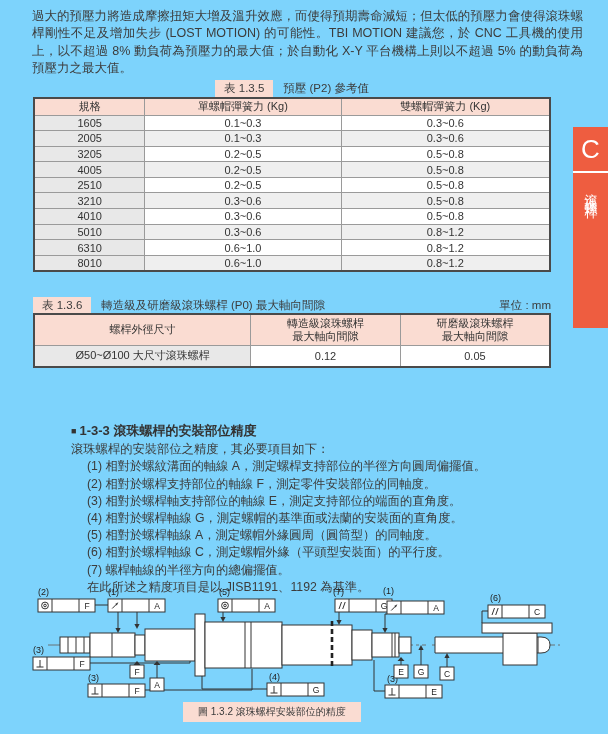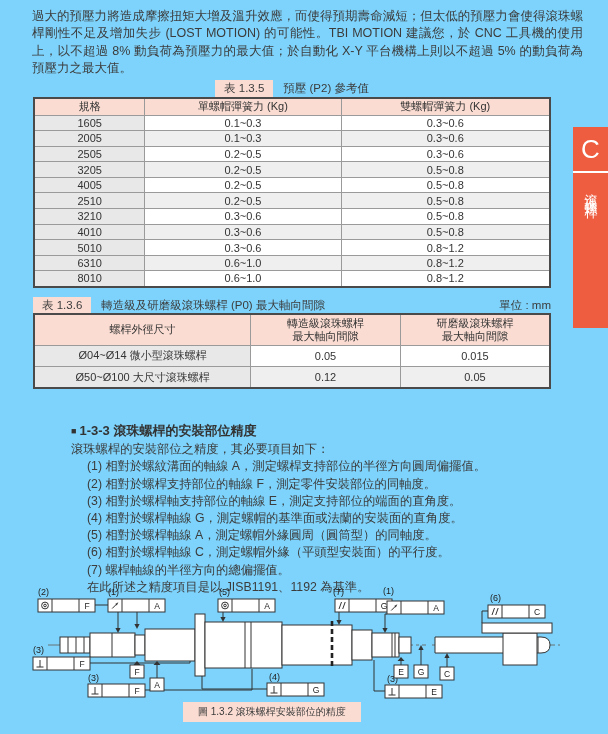--- a/index.html
+++ b/index.html
@@ -111,25 +111,20 @@
     </thead>
     <tbody>
         <tr>
           <td>1605</td>
           <td>0.1~0.3</td>
           <td>0.3~0.6</td>
         </tr>
         <tr>
           <td>2005</td>
           <td>0.1~0.3</td>
-          <td>0.3~0.6</td>
-        </tr>
-        <tr>
-          <td>2505</td>
-          <td>0.2~0.5</td>
           <td>0.3~0.6</td>
         </tr>
         <tr>
           <td>3205</td>
           <td>0.2~0.5</td>
           <td>0.5~0.8</td>
         </tr>
         <tr>
           <td>4005</td>
           <td>0.2~0.5</td>
@@ -184,25 +179,20 @@
       <tr>
         <th>螺桿外徑尺寸</th>
         <th>轉造級滾珠螺桿
 最大軸向間隙</th>
         <th>研磨級滾珠螺桿
 最大軸向間隙</th>
       </tr>
     </thead>
     <tbody>
         <tr>
-          <td>Ø04~Ø14 微小型滾珠螺桿</td>
-          <td>0.05</td>
-          <td>0.015</td>
-        </tr>
-        <tr>
           <td>Ø50~Ø100 大尺寸滾珠螺桿</td>
           <td>0.12</td>
           <td>0.05</td>
         </tr>
       </tbody>
   </table>
 
   <div class="section">
     <h3><span class="bullet">■</span><span>1-3-3 滾珠螺桿的安裝部位精度</span></h3>
     <div>滾珠螺桿的安裝部位之精度，其必要項目如下：</div>

